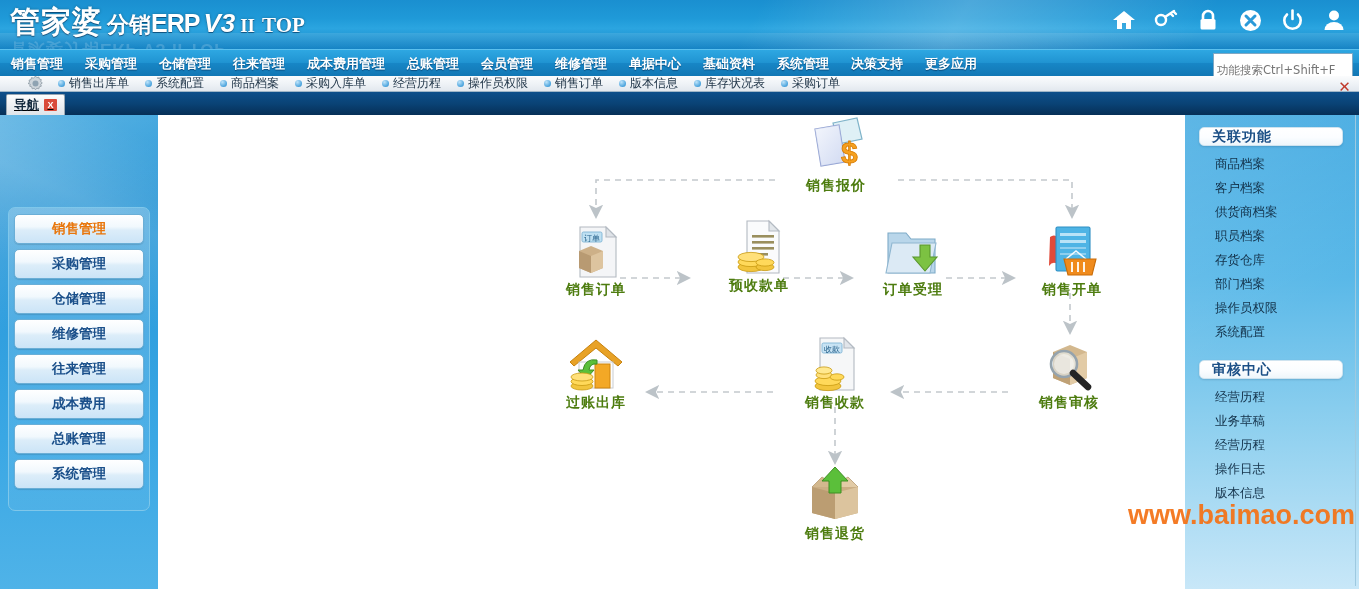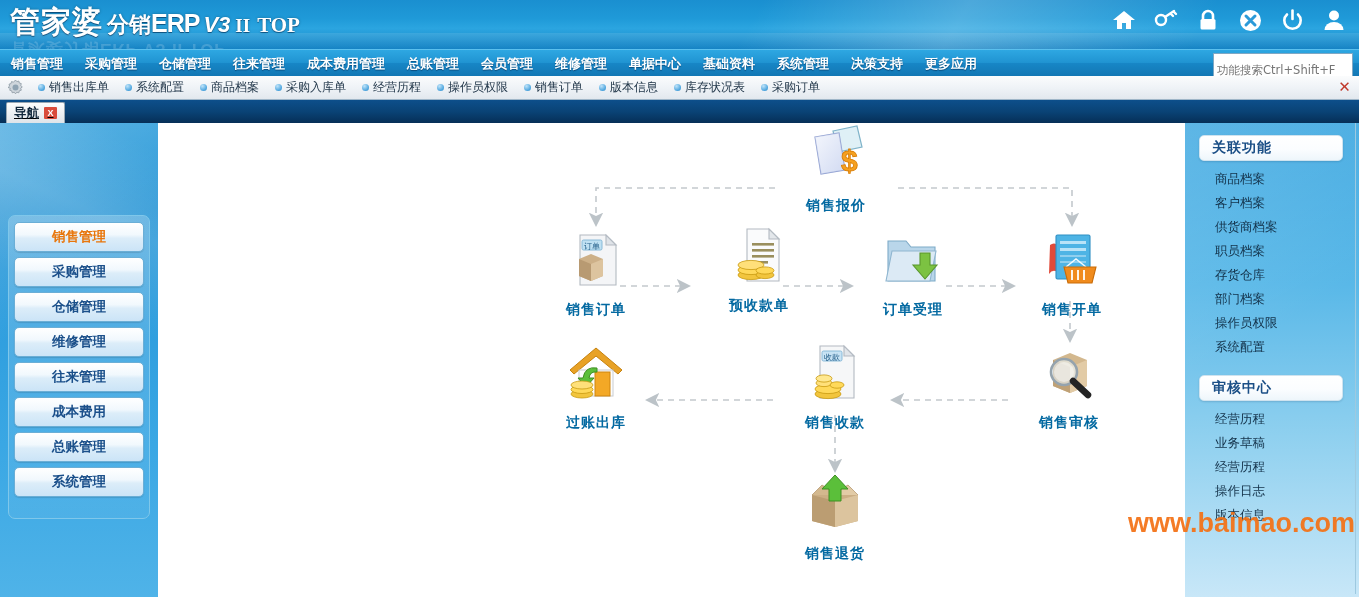--- a/index.html
+++ b/index.html
@@ -26,21 +26,21 @@
   .logo {
     position:absolute; left:10px; top:2px; z-index:3;
     display:flex; align-items:baseline; color:#fff;
     text-shadow: 0 1px 0 rgba(0,40,80,.55), 0 0 3px rgba(0,0,0,.3);
   }
   .logo .cn { font-size:30px; font-weight:bold; letter-spacing:1px;
     font-family:"DejaVu Sans","Liberation Sans",sans-serif; }
   .logo .cn2 { font-size:22px; font-weight:bold; margin-left:4px;
     font-family:"DejaVu Sans","Liberation Sans",sans-serif; }
   .logo .erp { font-size:25px; font-weight:bold; letter-spacing:-1px; }
-  .logo .v3 { font-size:22px; font-weight:bold; font-style:italic; margin-left:4px; }
+  .logo .v3 { font-size:26px; font-weight:bold; font-style:italic; margin-left:4px; }
   .logo .ii { font-size:19px; font-weight:bold; margin-left:5px;
     font-family:"Liberation Serif",serif; }
   .logo .top { font-size:21px; font-weight:bold; margin-left:7px;
     font-family:"Liberation Serif",serif; }
   .logo-reflect {
     position:absolute; left:10px; top:38px; z-index:2;
     font-size:17px; font-weight:bold; color:rgba(255,255,255,.17);
     transform: scaleY(-1); letter-spacing:1px;
   }
 
@@ -65,23 +65,24 @@
     position:absolute; right:6px; top:3px; width:140px; height:34px;
     background:#fff; border:1px solid #7fa8c4; display:flex; align-items:center;
   }
   .searchwrap input {
     border:0; outline:0; flex:1; height:19px; font-size:11.5px; color:#6d6d6d;
     padding:0 3px; font-family:"DejaVu Sans","Liberation Sans",sans-serif; background:transparent;
   }
 
   
   .shortcutbar {
-    position:relative; height:24px; width:1359px; display:flex; align-items:center;
+    position:relative; height:16px; width:1359px; display:flex; align-items:center;
     background: linear-gradient(180deg,#fbfcfd 0%,#eef2f6 55%,#e2e8ee 100%);
     border-bottom:1px solid #9fb6c8;
+    padding-left:20px;
   }
   .shortcutbar .gear { width:30px; display:flex; align-items:center; justify-content:center; cursor:pointer; }
   .shortcutbar .sc {
     display:flex; align-items:center; gap:4px; padding:0 8px; cursor:pointer;
     font-size:12px; color:#22374a; white-space:nowrap;
     font-family:"DejaVu Sans","Liberation Sans",sans-serif;
   }
   .shortcutbar .sc .dot {
     width:7px; height:7px; border-radius:50%;
     background: radial-gradient(circle at 35% 30%, #bfe4fa, #4aa3dd 70%, #2a7fb8);
@@ -140,39 +141,39 @@
     box-shadow: 0 1px 1px rgba(0,0,0,.12);
   }
   .navbtn.active { color:#e8760c; }
 
   
   .flowarea { position:relative; flex:1; background:#fff; overflow:hidden; }
 
   .node { position:absolute; width:120px; text-align:center; cursor:pointer; }
   .node .icn { height:62px; display:flex; align-items:flex-end; justify-content:center; }
   .node .lbl {
-    margin-top:12px; font-size:14px; font-weight:bold; color:#0369a1; letter-spacing:1px;
+    margin-top:0; font-size:14px; font-weight:bold; color:#4d7c0f; letter-spacing:1px;
     font-family:Liberation Serif, serif; white-space:nowrap;
   }
   .conn { position:absolute; pointer-events:none; }
 
   
   .rightpanel {
     width:174px; flex:0 0 174px; position:relative;
     background: linear-gradient(180deg,#3aa6e0 0%,#59b8e8 34%,#8fd0ef 66%,#c8e7f8 100%);
     overflow:hidden;
   }
   .rightpanel:before{
     content:""; position:absolute; inset:0;
     background: linear-gradient(150deg, rgba(255,255,255,.18), rgba(255,255,255,0) 45%);
   }
   .rp-inner { position:absolute; left:0; right:3px; top:0; bottom:3px;
     border-right:1px solid #9ec9e0; }
   .panel-hdr {
-    margin:12px 12px 0 14px; height:26px;
+    margin:12px 12px 0 14px; height:19px;
     background: linear-gradient(180deg,#ffffff 0%,#fbfdff 55%,#eef6fb 100%);
     border:1px solid #cfe3ef; border-radius:5px;
     display:flex; align-items:center; padding-left:12px;
     font-size:14px; font-weight:bold; color:#1b4f86; letter-spacing:1px;
     font-family:"DejaVu Sans","Liberation Sans",sans-serif;
     box-shadow:0 1px 2px rgba(0,50,90,.18);
   }
   .panel-list { margin-top:6px; }
   .panel-list .pi {
     height:24px; display:flex; align-items:center; padding-left:30px; cursor:pointer;

